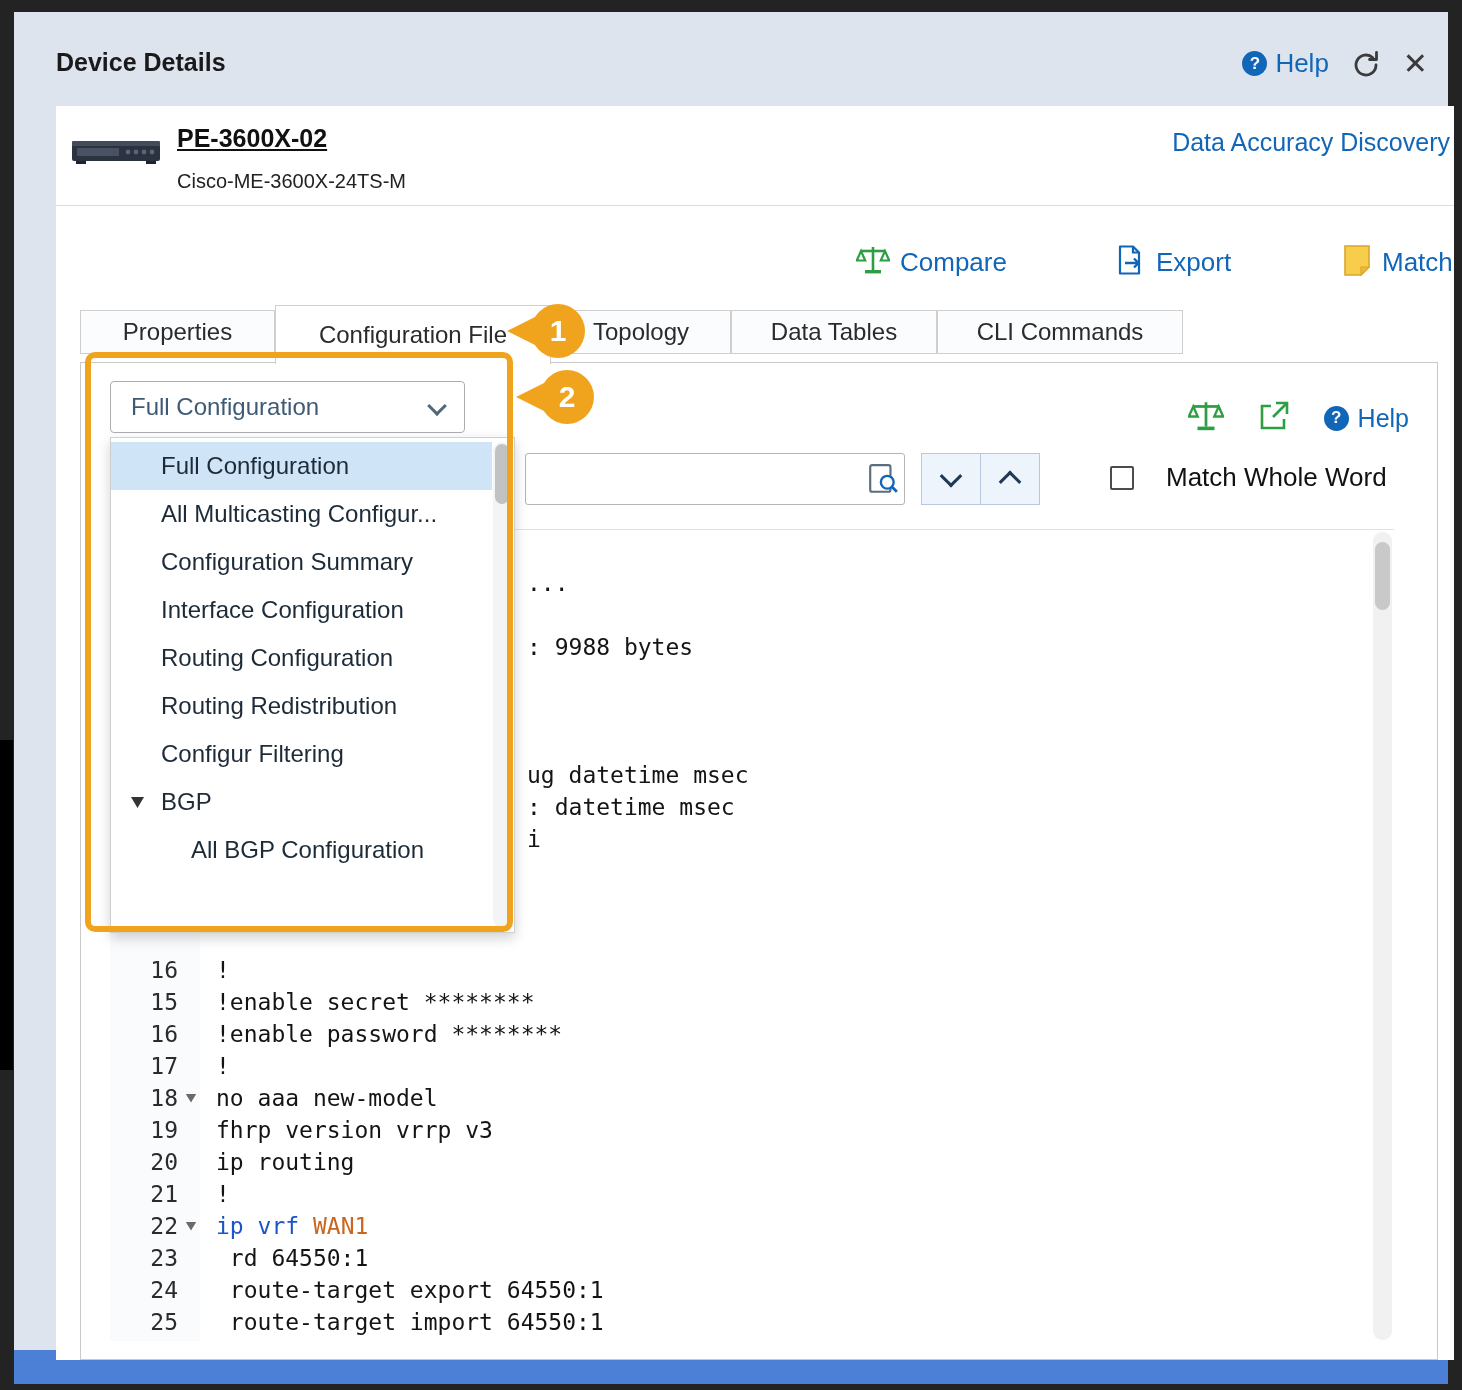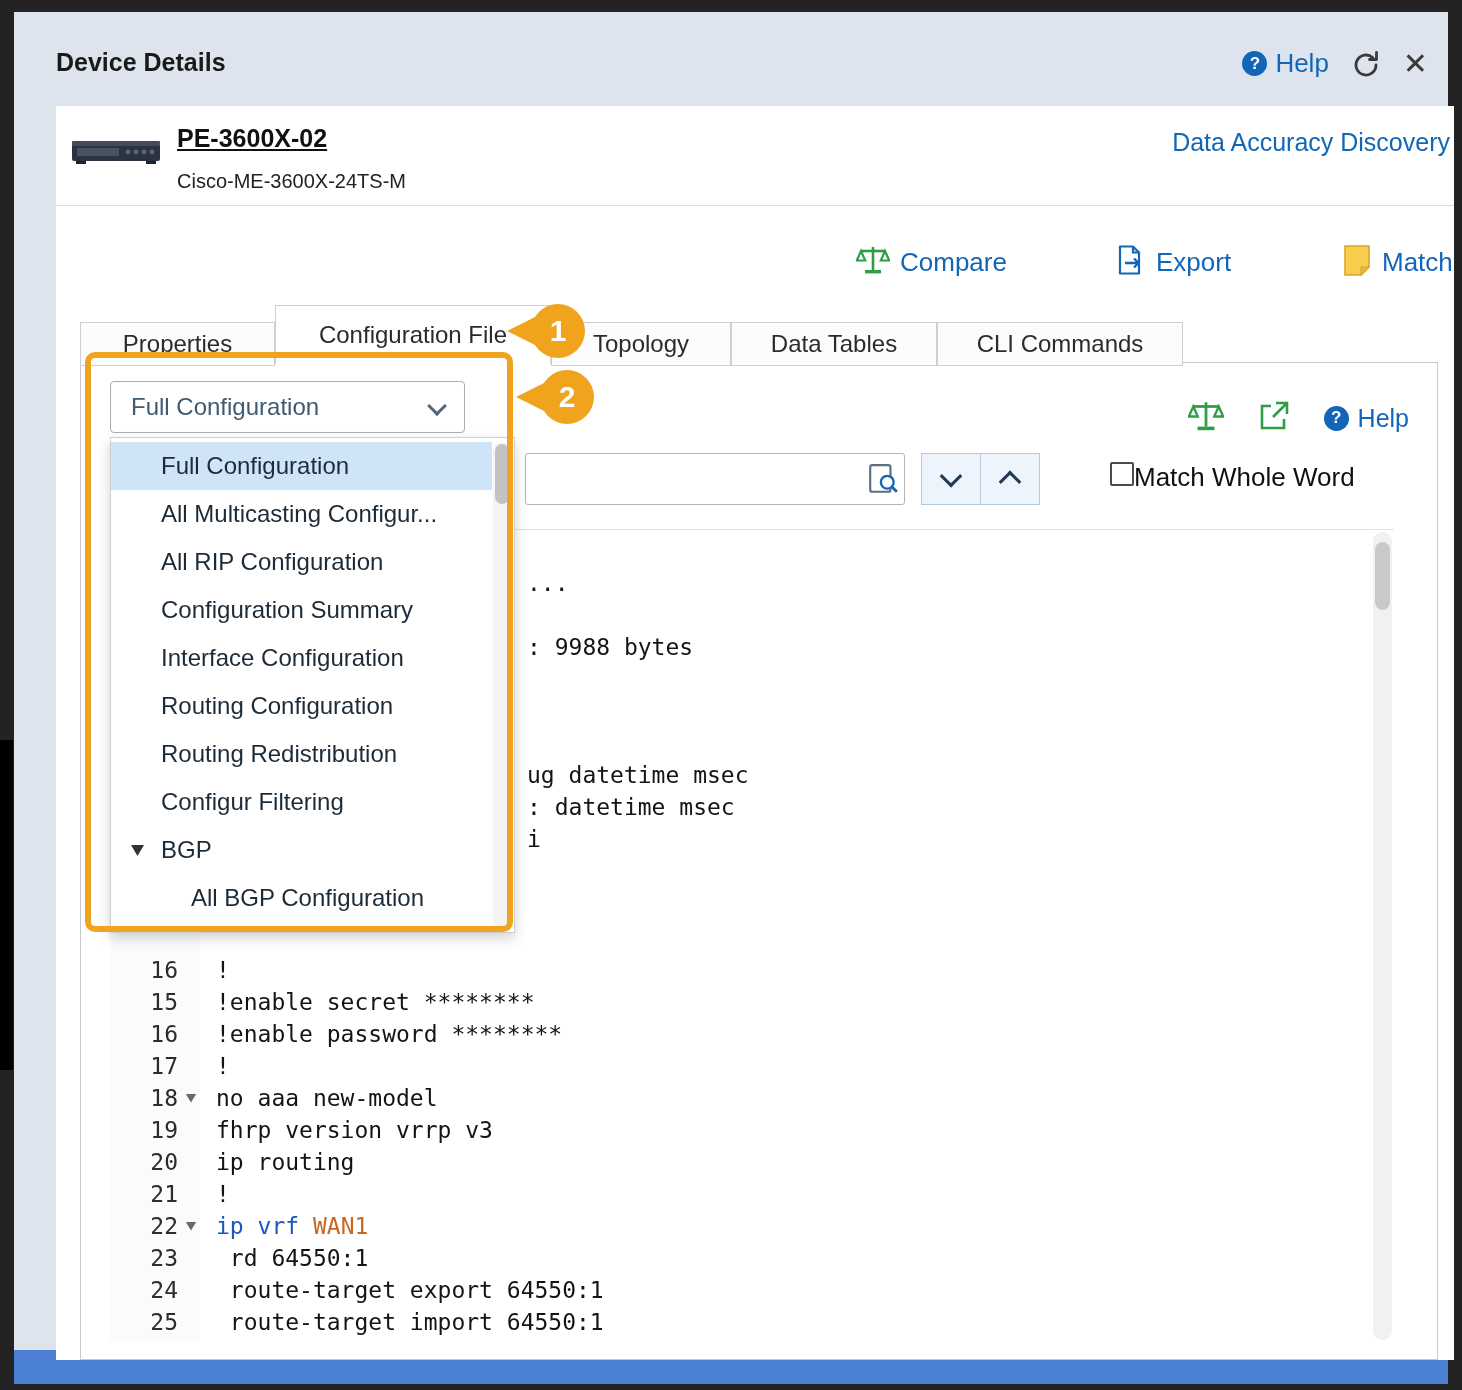--- a/index.html
+++ b/index.html
@@ -26,21 +26,21 @@
   .device-model { position:absolute; left:121px; top:64px; font-size:20px; color:#222; }
   .accuracy-link { position:absolute; right:4px; top:22px; font-size:25px; color:#1266b8; cursor:pointer; }
   .hdr-divider { position:absolute; left:0; top:99px; width:1398px; height:1px; background:#dcdcdc; }
 
   .action-row { position:absolute; left:0; top:138px; width:1398px; height:40px; }
   .action { position:absolute; display:flex; align-items:center; gap:10px; cursor:pointer; }
   .action-label { color:#1266b8; font-size:26px; font-weight:500; }
   .act-compare { left:800px; } .act-export { left:1058px; } .act-note { left:1286px; }
 
   
-  .tab { position:absolute; top:216px; height:44px; background:#fbfcfd; border:1px solid #cfcfcf; display:flex; align-items:center; justify-content:center; font-size:24px; color:#2b2b2b; cursor:pointer; z-index:3; }
+  .tab { position:absolute; top:204px; height:44px; background:#fbfcfd; border:1px solid #cfcfcf; display:flex; align-items:center; justify-content:center; font-size:24px; color:#2b2b2b; cursor:pointer; z-index:3; }
   .tab.active { top:199px; height:59px; background:#fff; border-bottom:none; z-index:5; }
   .tab0 { left:24px;  width:195px; }
   .tab1 { left:219px; width:276px; }
   .tab2 { left:495px; width:180px; }
   .tab3 { left:675px; width:206px; }
   .tab4 { left:881px; width:246px; }
 
   .panel { position:absolute; left:24px; top:256px; width:1358px; height:998px; background:#fff; border:1px solid #c9c9c9; z-index:2; }
 
   
@@ -52,21 +52,21 @@
   .tool-help .help-text { font-size:25px; }
 
   .search-input { position:absolute; left:444px; top:90px; width:380px; height:52px; border:1px solid #b5b5b5; border-radius:3px; background:#fff; font-size:24px; padding:0 48px 0 14px; color:#222; }
   .search-icon { position:absolute; left:786px; top:100px; pointer-events:none; }
   .nav-btn { position:absolute; top:90px; width:60px; height:52px; background:#eef4fb; border:1px solid #b7c9dd; display:flex; align-items:center; justify-content:center; cursor:pointer; }
   .btn-down { left:840px; } .btn-up { left:899px; }
   .chev { width:16px; height:16px; border-left:3px solid #1f3a56; border-bottom:3px solid #1f3a56; }
   .chev.down { transform:rotate(-45deg) translate(2px,-2px); }
   .chev.up { transform:rotate(135deg) translate(2px,-2px); }
 
-  .mww { position:absolute; left:1029px; top:99px; display:flex; gap:0; }
+  .mww { position:absolute; left:1029px; top:99px; display:flex; align-items:center; gap:32px; }
   .checkbox { width:24px; height:24px; border:2px solid #4c4c4c; border-radius:2px; background:#fff; cursor:pointer; }
   .mww-label { font-size:26px; color:#111; }
 
   
   .code-area { position:absolute; left:29px; top:166px; width:1284px; height:812px; background:#fff; border-top:1px solid #e3e3e3; font-family:"DejaVu Sans Mono", monospace; font-size:23px; color:#141414; z-index:1; overflow:hidden; }
   .gutter { position:absolute; left:0; top:0; width:90px; height:100%; background:#fafbfc; }
   .code-fragment { position:absolute; left:417px; white-space:pre; }
   .code-lines { position:absolute; left:0; top:424px; width:100%; }
   .code-line { display:flex; align-items:center; height:32px; white-space:pre; }
   .line-num { display:inline-block; width:68px; text-align:right; color:#2b2b2b; }
@@ -263,23 +263,20 @@
         <div class="dd-scroll">
           <div class="dd-thumb"></div>
         </div>
       <div class="dd-item selected">
             <span>Full Configuration</span>
           </div>
           <div class="dd-item">
             <span>All Multicasting Configur...</span>
           </div>
           <div class="dd-item">
-            <span>All RIP Configuration</span>
-          </div>
-          <div class="dd-item">
             <span>Configuration Summary</span>
           </div>
           <div class="dd-item">
             <span>Interface Configuration</span>
           </div>
           <div class="dd-item">
             <span>Routing Configuration</span>
           </div>
           <div class="dd-item">
             <span>Routing Redistribution</span>

